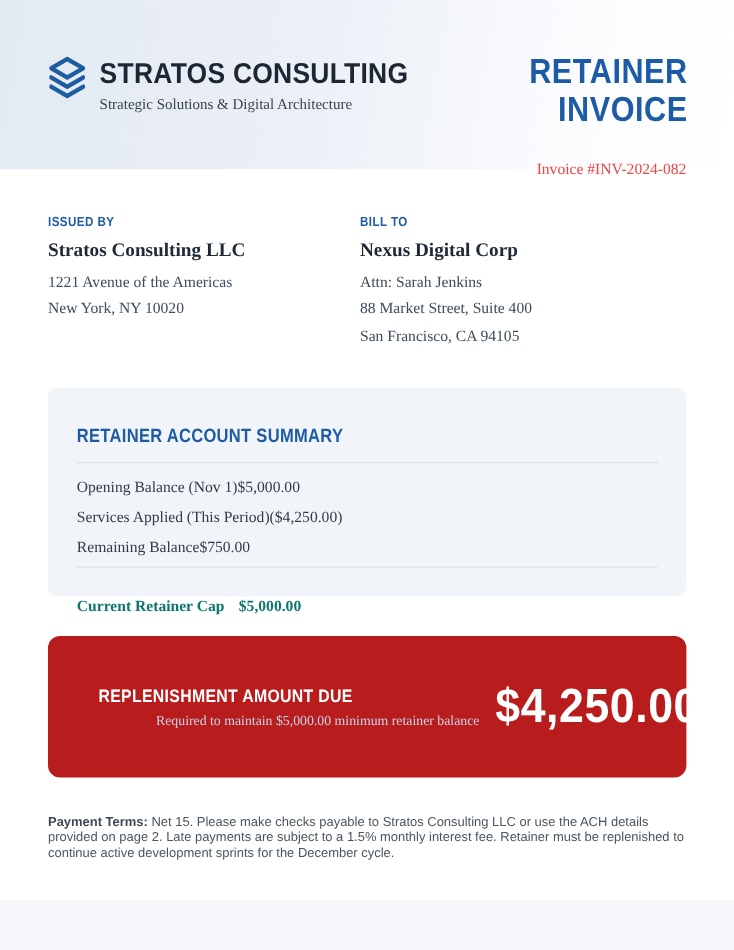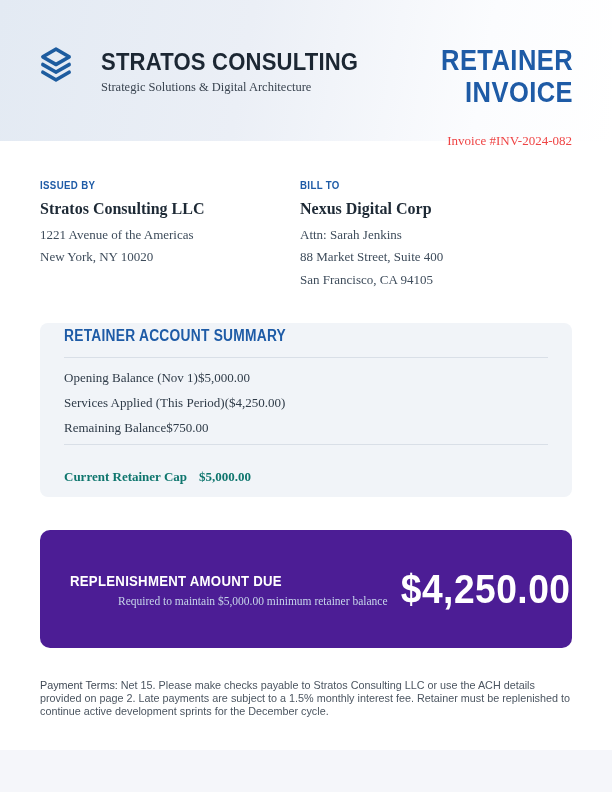--- a/index.html
+++ b/index.html
@@ -7,21 +7,21 @@
     position:relative; width:612px; height:792px; overflow:hidden;
     background:#ffffff;
     font-family:"Liberation Serif", serif;
   }
 
   
   .header-band {
     position:absolute; top:0; left:0; width:612px; height:141px;
     background:linear-gradient(100deg, #e3eaf3 0%, #ebeff6 40%, #fbfcfe 78%, #ffffff 100%);
   }
-  .brand { position:absolute; left:40px; top:46px; display:flex; align-items:flex-start; gap:29px; }
+  .brand { position:absolute; left:40px; top:46px; display:flex; align-items:flex-start; gap:11px; }
   .brand-text { padding-top:2px; }
   .brand-name {
     font-family:"Liberation Sans", sans-serif; font-weight:bold;
     font-size:24px; color:#1c2733; letter-spacing:0.2px;
     transform:scaleX(0.92); transform-origin:0 0; white-space:nowrap;
   }
   .brand-tagline { font-size:12.5px; color:#3a4450; margin-top:4px; white-space:nowrap; }
 
   .doc-title {
     position:absolute; right:39px; top:44px; text-align:right;
@@ -45,62 +45,62 @@
     font-size:11px; letter-spacing:0.4px; color:#1e5ba6;
     transform:scaleX(0.88); transform-origin:0 0; white-space:nowrap;
   }
   .party-name { font-weight:bold; font-size:16px; color:#1d2935; margin-top:9px; white-space:nowrap; }
   .party-line { font-size:13px; color:#3e4c5b; margin-top:9.5px; line-height:13px; white-space:nowrap; }
 
   
   .summary-card {
     position:absolute; left:40px; top:323px; width:532px; height:174px;
     background:#f1f4f8; border-radius:8px; box-sizing:border-box;
-    padding:4px 24px;
+    padding:32px 24px;
   }
   .summary-title {
     font-family:"Liberation Sans", sans-serif; font-weight:bold;
     font-size:16px; letter-spacing:0.3px; color:#1e5ba6;
     transform:scaleX(0.86); transform-origin:0 0; white-space:nowrap;
   }
   .divider { height:1px; background:#d9dfe7; margin-top:12px; }
   .summary-rows { margin-top:7px; }
   .summary-row {
     display:flex; justify-content:flex-start; align-items:center;
     height:25px; font-size:13px; color:#2f3b48;
   }
   .summary-row.total { font-weight:bold; color:#0f766e; height:27px; margin-top:18px;gap:12px; }
   .divider.pre-total { margin-top:4px; }
 
   
   .due-card {
     position:absolute; left:40px; top:530px; width:532px; height:118px;
-    background:#4c1d95; border-radius:10px; box-sizing:border-box;
+    background:#b91c1c; border-radius:10px; box-sizing:border-box;
     display:flex; align-items:center; justify-content:space-between;
-    padding:0 30px;
+    padding:0 42px;
   }
   .due-title {
     font-family:"Liberation Sans", sans-serif; font-weight:bold;
     font-size:15px; letter-spacing:0.3px; color:#ffffff;
     transform:scaleX(0.88); transform-origin:0 50%; white-space:nowrap;
   }
   .due-sub { font-size:11.5px; color:#c6d5ea; margin-top:6px; white-space:nowrap;margin-left:48px; }
   .due-amount {
     font-family:"Liberation Sans", sans-serif; font-weight:bold;
     font-size:40px; color:#ffffff; letter-spacing:0.5px;
     transform:scaleX(0.93); transform-origin:100% 50%; white-space:nowrap;
   }
 
   
   .terms {
     position:absolute; left:40px; top:679px; width:533px; margin:0;
     font-family:"Liberation Sans", sans-serif;
     font-size:10.8px; line-height:13.2px; color:#4b5560;
   }
-  .terms-label { font-weight:normal; color:#3f4854; }
+  .terms-label { font-weight:bold; color:#3f4854; }
 
   
   .footer-band {
     position:absolute; left:0; bottom:0; width:612px; height:42px;
     background:#f5f6fa;
   }
 </style>
 </head>
 <body>
 

